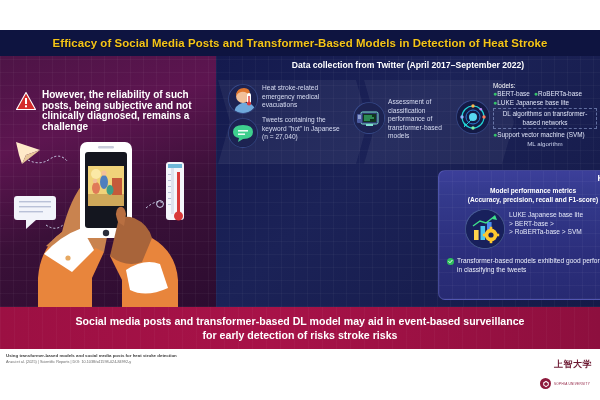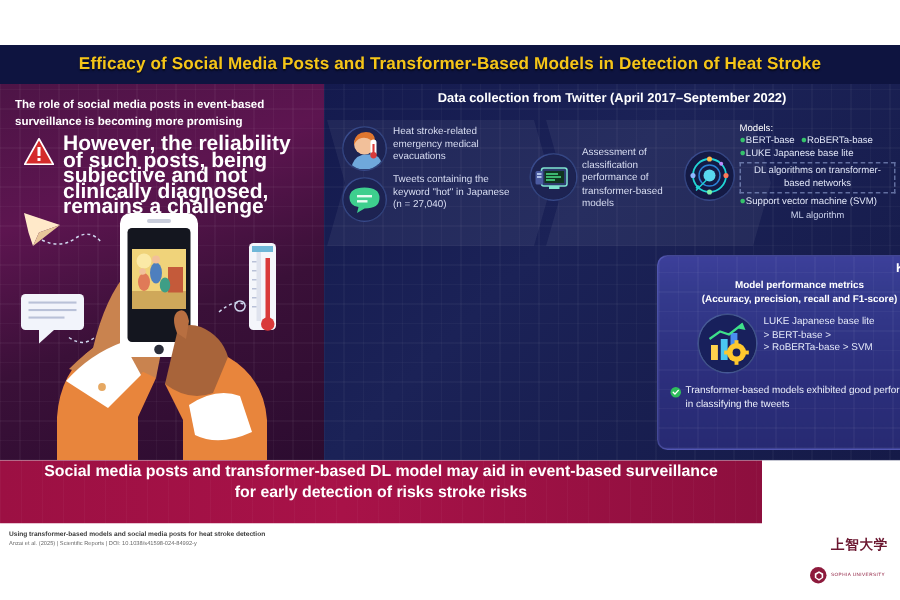--- a/index.html
+++ b/index.html
@@ -36,21 +36,21 @@
       repeating-linear-gradient(0deg,rgba(255,255,255,.035) 0 1px,transparent 1px 13px),
       repeating-linear-gradient(90deg,rgba(255,255,255,.035) 0 1px,transparent 1px 13px);
   }
   .lp-head{
     position:absolute;left:10px;top:8px;width:196px;
     color:#ffffff;font-size:7.7px;font-weight:bold;line-height:11px;
   }
   .warn-row{position:absolute;left:16px;top:34px;width:192px;display:flex;gap:6px;align-items:flex-start;}
   .warn-icon{flex:0 0 auto;width:20px;height:18px;position:relative;margin-top:2px;}
   .warn-icon svg{display:block;}
-  .warn-text{color:#ffffff;font-size:14px;font-weight:bold;line-height:10.5px;}
+  .warn-text{color:#ffffff;font-size:10px;font-weight:bold;line-height:10.5px;}
 
   
   .illus{position:absolute;left:0px;top:72px;width:216px;height:179px;overflow:hidden;}
   .illus svg{display:block;}
 
   
   .right-area{
     position:absolute;left:216px;top:0;width:384px;height:251px;
     background:linear-gradient(135deg,#141a4e 0%,#1b2257 40%,#151a48 100%);
   }
@@ -112,23 +112,23 @@
   .ko-sub{position:absolute;text-align:center;color:#ffffff;font-size:6.6px;font-weight:bold;line-height:8.6px;}
   .ko-body{position:absolute;color:#e3e7f8;font-size:6.6px;line-height:8.6px;}
   .check-row{position:absolute;display:flex;gap:3px;align-items:flex-start;}
   .check{flex:0 0 auto;width:7px;height:7px;border-radius:50%;background:#2ebd5c;
     display:flex;align-items:center;justify-content:center;margin-top:1px;}
   .check svg{display:block;}
   .check-txt{color:#eceffb;font-size:6.6px;line-height:8.6px;}
 
   
   .banner{
-    position:absolute;left:0;top:307px;width:508px;height:42px;
+    position:absolute;left:0;top:307px;width:600px;height:42px;
     background:linear-gradient(90deg,#9c1043 0%,#a81248 45%,#8d0f3e 100%);
-    display:flex;flex-direction:column;align-items:center;
+    display:flex;flex-direction:column;align-items:center;justify-content:center;
   }
   .banner:before{
     content:"";position:absolute;inset:0;
     background:repeating-linear-gradient(90deg,rgba(255,255,255,.03) 0 1px,transparent 1px 14px);
   }
   .banner-l{position:relative;color:#ffffff;font-size:10.6px;font-weight:bold;line-height:14px;white-space:nowrap;}
 
   
   .footer{position:absolute;left:0;top:349px;width:600px;height:51px;background:#ffffff;}
   .fn1{position:absolute;left:6px;top:4px;color:#3b3b3b;font-size:4.4px;font-weight:bold;}
@@ -147,21 +147,20 @@
   <div class="top-white"></div>
 
   <div class="title-band">
     <div class="title-text">Efficacy of Social Media Posts and Transformer-Based Models in Detection of Heat Stroke</div>
   </div>
 
   <div class="body-area">
 
     <div class="left-panel">
 
-      <div class="lp-head">The role of social media posts in event-based surveillance is becoming more promising</div>
 
       <div class="warn-row">
         <div class="warn-icon">
           <svg width="20" height="18" viewBox="0 0 20 18">
             <polygon points="10,0.5 19.5,17.5 0.5,17.5" fill="#d42b2b" stroke="#ffffff" stroke-width="1.1" stroke-linejoin="round"></polygon>
             <rect x="9" y="6" width="2" height="6" fill="#ffffff"></rect>
             <rect x="9" y="13.3" width="2" height="2" fill="#ffffff"></rect>
           </svg>
         </div>
         <div class="warn-text">However, the reliability of such posts, being subjective and not clinically diagnosed, remains a challenge</div>

